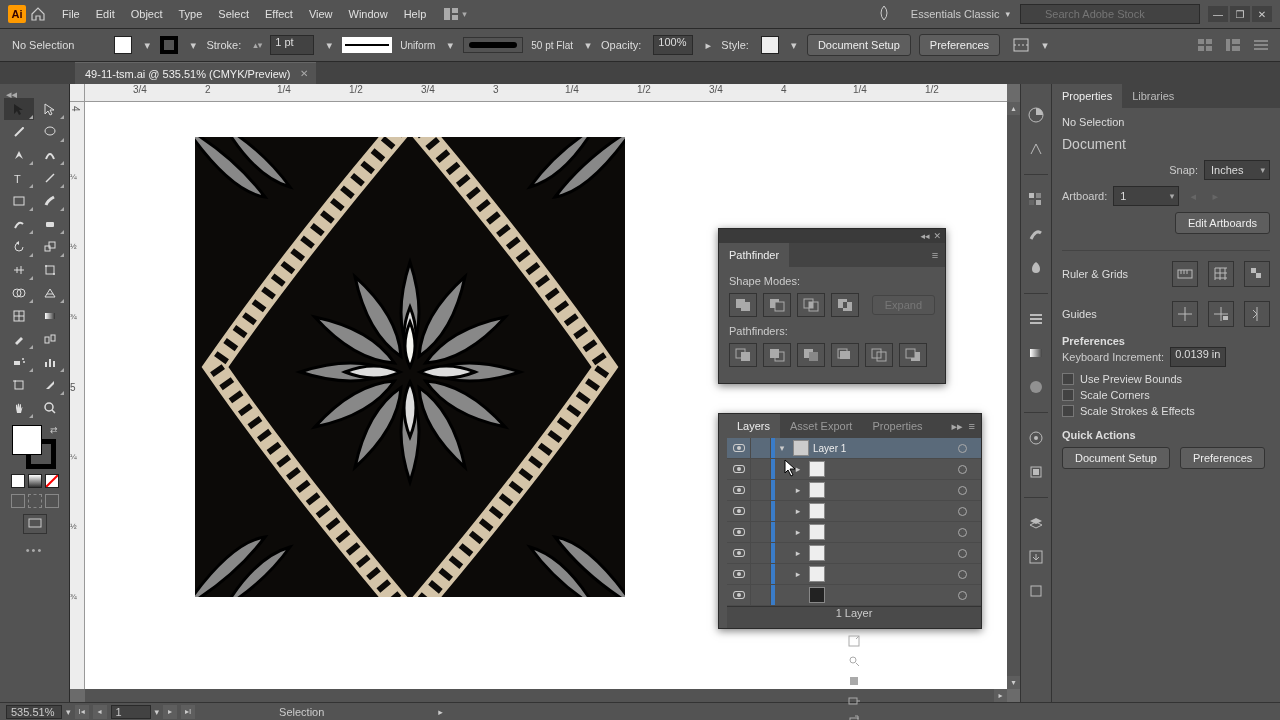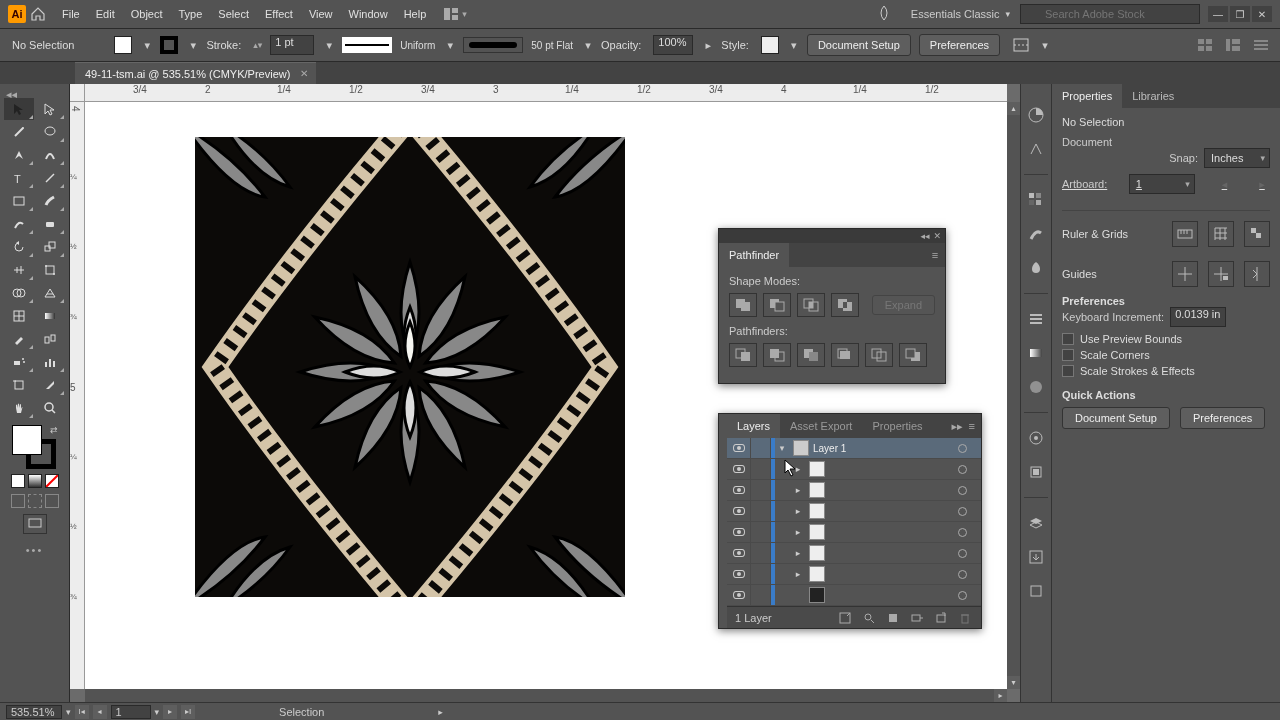--- a/index.html
+++ b/index.html
@@ -67,21 +67,21 @@
 .right-panels { width: 260px; background: #535353; display: flex; }
 .dock-strip { width: 32px; background: #535353; border-left: 1px solid #333; border-right:1px solid #333; display: flex; flex-direction: column; align-items: center; padding-top: 20px; gap: 12px; }
 .dock-icon { width: 22px; height: 22px; display: flex; align-items: center; justify-content: center; color: #bbb; }
 .dock-sep { width: 24px; height: 1px; background: #3a3a3a; margin: 2px 0;}
 .prop-panel { flex: 1; background: #535353; padding: 0; overflow: hidden; }
 .pp-tabs { display: flex; height: 24px; background: #434343; }
 .pp-tab { padding: 0 10px; display: flex; align-items: center; color: #bbb; }
 .pp-tab.active { background: #535353; color: #eee; }
 .pp-body { padding: 8px 10px; color: #ddd; }
 .pp-section { margin-bottom: 10px; border-bottom: 1px solid #444; padding-bottom: 10px; }
-.pp-section h4 { font-size: 11px; color: #ccc; font-weight: normal; }
+.pp-section h4 { font-size: 14px; color: #ccc; margin-bottom: 8px; font-weight: normal; }
 .pp-row { display: flex; align-items: center; margin-bottom: 6px; gap: 6px; }
 .pp-row label { text-align: right; color: #ccc; flex-shrink: 0; }
 .pp-select { height: 20px; background: #424242; border: 1px solid #2a2a2a; color: #ddd; padding: 0 18px 0 6px; position: relative; display: inline-flex; align-items: center; min-width: 66px; }
 .pp-select::after { content: '▾'; position: absolute; right: 4px; font-size: 9px; color: #aaa; }
 .pp-navarrow { width: 16px; height: 16px; display:flex;align-items:center;justify-content:center; color:#666;}
 .pp-btn { height: 22px; background: #5e5e5e; border: 1px solid #333; color: #eee; padding: 0 12px; border-radius: 3px; display: inline-flex; align-items: center; }
 .pp-icon-btn { width: 26px; height: 26px; border: 1px solid #333; background: #535353; display: flex; align-items: center; justify-content: center; color: #bbb; }
 .pp-check { display: flex; align-items: center; gap: 6px; margin-bottom: 4px; }
 .pp-checkbox { width: 12px; height: 12px; border: 1px solid #777; background: #424242; }
 
@@ -111,21 +111,21 @@
 .lp-lock { width: 20px; border-right: 1px solid #4a4a4a; height:100%;}
 .lp-colorbar { width: 4px; height: 100%; background: #3a7cc8; }
 .lp-indent { display:inline-block; }
 .lp-arrow { width: 14px; display: flex; justify-content: center; color: #ccc; font-size: 9px; }
 .lp-thumb { width: 16px; height: 16px; border: 1px solid #888; background: #222; margin: 0 4px; flex-shrink:0;}
 .lp-thumb.white { background:#eee;}
 .lp-name { flex: 1; color: #eee; font-size: 10px; }
 .lp-target { width: 18px; display:flex; justify-content:center; }
 .lp-circle { width: 9px; height: 9px; border: 1px solid #aaa; border-radius: 50%; }
 .lp-sel { width: 10px; }
-.lp-footer { height: 22px; background: #4a4a4a; border-top: 1px solid #333; display: flex; align-items: center; padding: 0 8px; gap: 8px; color: #ccc; }
+.lp-footer { height: 22px; background: #4a4a4a; border-top: 1px solid #333; display: flex; align-items: center; padding: 0 8px; gap: 8px; color: #ccc; flex-direction: column; }
 .lp-footer .spc { flex: 1; }
 .lp-fbtn { width: 16px; height: 16px; display:flex;align-items:center;justify-content:center; color:#aaa;}
 
 
 .statusbar { position: absolute; bottom: 0; left: 0; right: 0; height: 18px; background: #535353; border-top: 1px solid #333; display: flex; align-items: center; padding: 0 6px; color: #ccc; gap: 4px; }
 .sb-field { height: 14px; background: #424242; border: 1px solid #2a2a2a; padding: 0 4px; display: flex; align-items: center; }
 .sb-navbtn { width: 14px; height: 14px; background: #5e5e5e; display:flex;align-items:center;justify-content:center; font-size:8px;}
 
 svg { display: block; }
 .eye-icon { width:12px; height:8px; border:1px solid #ccc; border-radius:50%/100%; position:relative;}
@@ -624,25 +624,28 @@
         <div class="pp-tab">Libraries</div>
       </div>
       <div class="pp-body">
         <div style="margin-bottom:8px;">No Selection</div>
         <div class="pp-section">
           <h4>Document</h4>
           <div class="pp-row" style="justify-content:flex-end;">
             <label>Snap:</label>
             <div class="pp-select">Inches</div>
           </div>
-          <div class="pp-row" style="justify-content:space-between;text-decoration:underline;">
+          <div class="pp-row" style="justify-content:flex-start;">
             <label>Artboard:</label>
             <div class="pp-select" style="min-width:66px;">1</div>
             <span class="pp-navarrow">◂</span>
             <span class="pp-navarrow">▸</span>
+          </div>
+          <div class="pp-row" style="justify-content:flex-end;">
+            <div class="pp-btn">Edit Artboards</div>
           </div>
         </div>
         <div class="pp-row" style="gap:10px;">
           <span style="flex:1;">Ruler &amp; Grids</span>
           <div class="pp-icon-btn">
               <svg width="16" height="16">
                 <rect x="1" y="4" width="14" height="8" fill="none" stroke="#bbb"></rect>
                 <line x1="4" y1="4" x2="4" y2="8" stroke="#bbb"></line>
                 <line x1="7" y1="4" x2="7" y2="8" stroke="#bbb"></line>
                 <line x1="10" y1="4" x2="10" y2="8" stroke="#bbb"></line>

